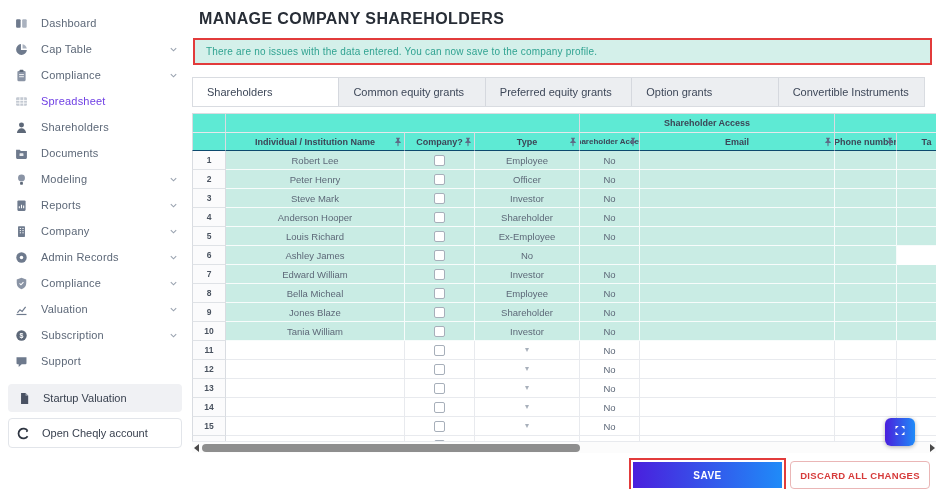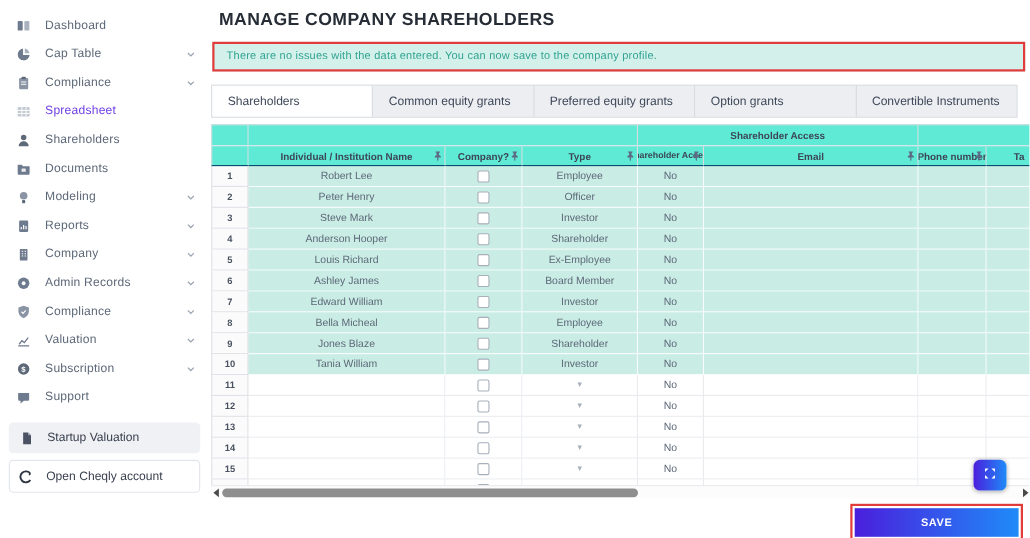--- a/index.html
+++ b/index.html
@@ -447,21 +447,20 @@
             <div class="cell"></div>
             <div class="cell"></div>
             <div class="cell"></div>
           </div>
           <div class="grid-row row filled">
             <div class="cell rownum">6</div>
             <div class="cell">Ashley James</div>
             <div class="cell">
               <span class="cbx"></span>
             </div>
-            <div class="cell">Board Member</div>
             <div class="cell">No</div>
             <div class="cell"></div>
             <div class="cell"></div>
             <div class="cell"></div>
           </div>
           <div class="grid-row row filled">
             <div class="cell rownum">7</div>
             <div class="cell">Edward William</div>
             <div class="cell">
               <span class="cbx"></span>
@@ -602,16 +601,17 @@
         <span><svg width="14" height="13" viewBox="0 0 14 13">
               <path d="M2.5 2h3.2L2.5 5.2zM11.5 2H8.3l3.2 3.2zM2.5 11h3.2L2.5 7.8zM11.5 11H8.3l3.2-3.2z" fill="#fff"></path>
             </svg></span>
       </button>
     </div>
 
     <div class="footer-actions">
       <div class="save-annotation">
         <button class="save-btn">SAVE</button>
       </div>
+      <button class="discard-btn">DISCARD ALL CHANGES</button>
     </div>
   </div>
 
 </div>
 
 </body></html>

